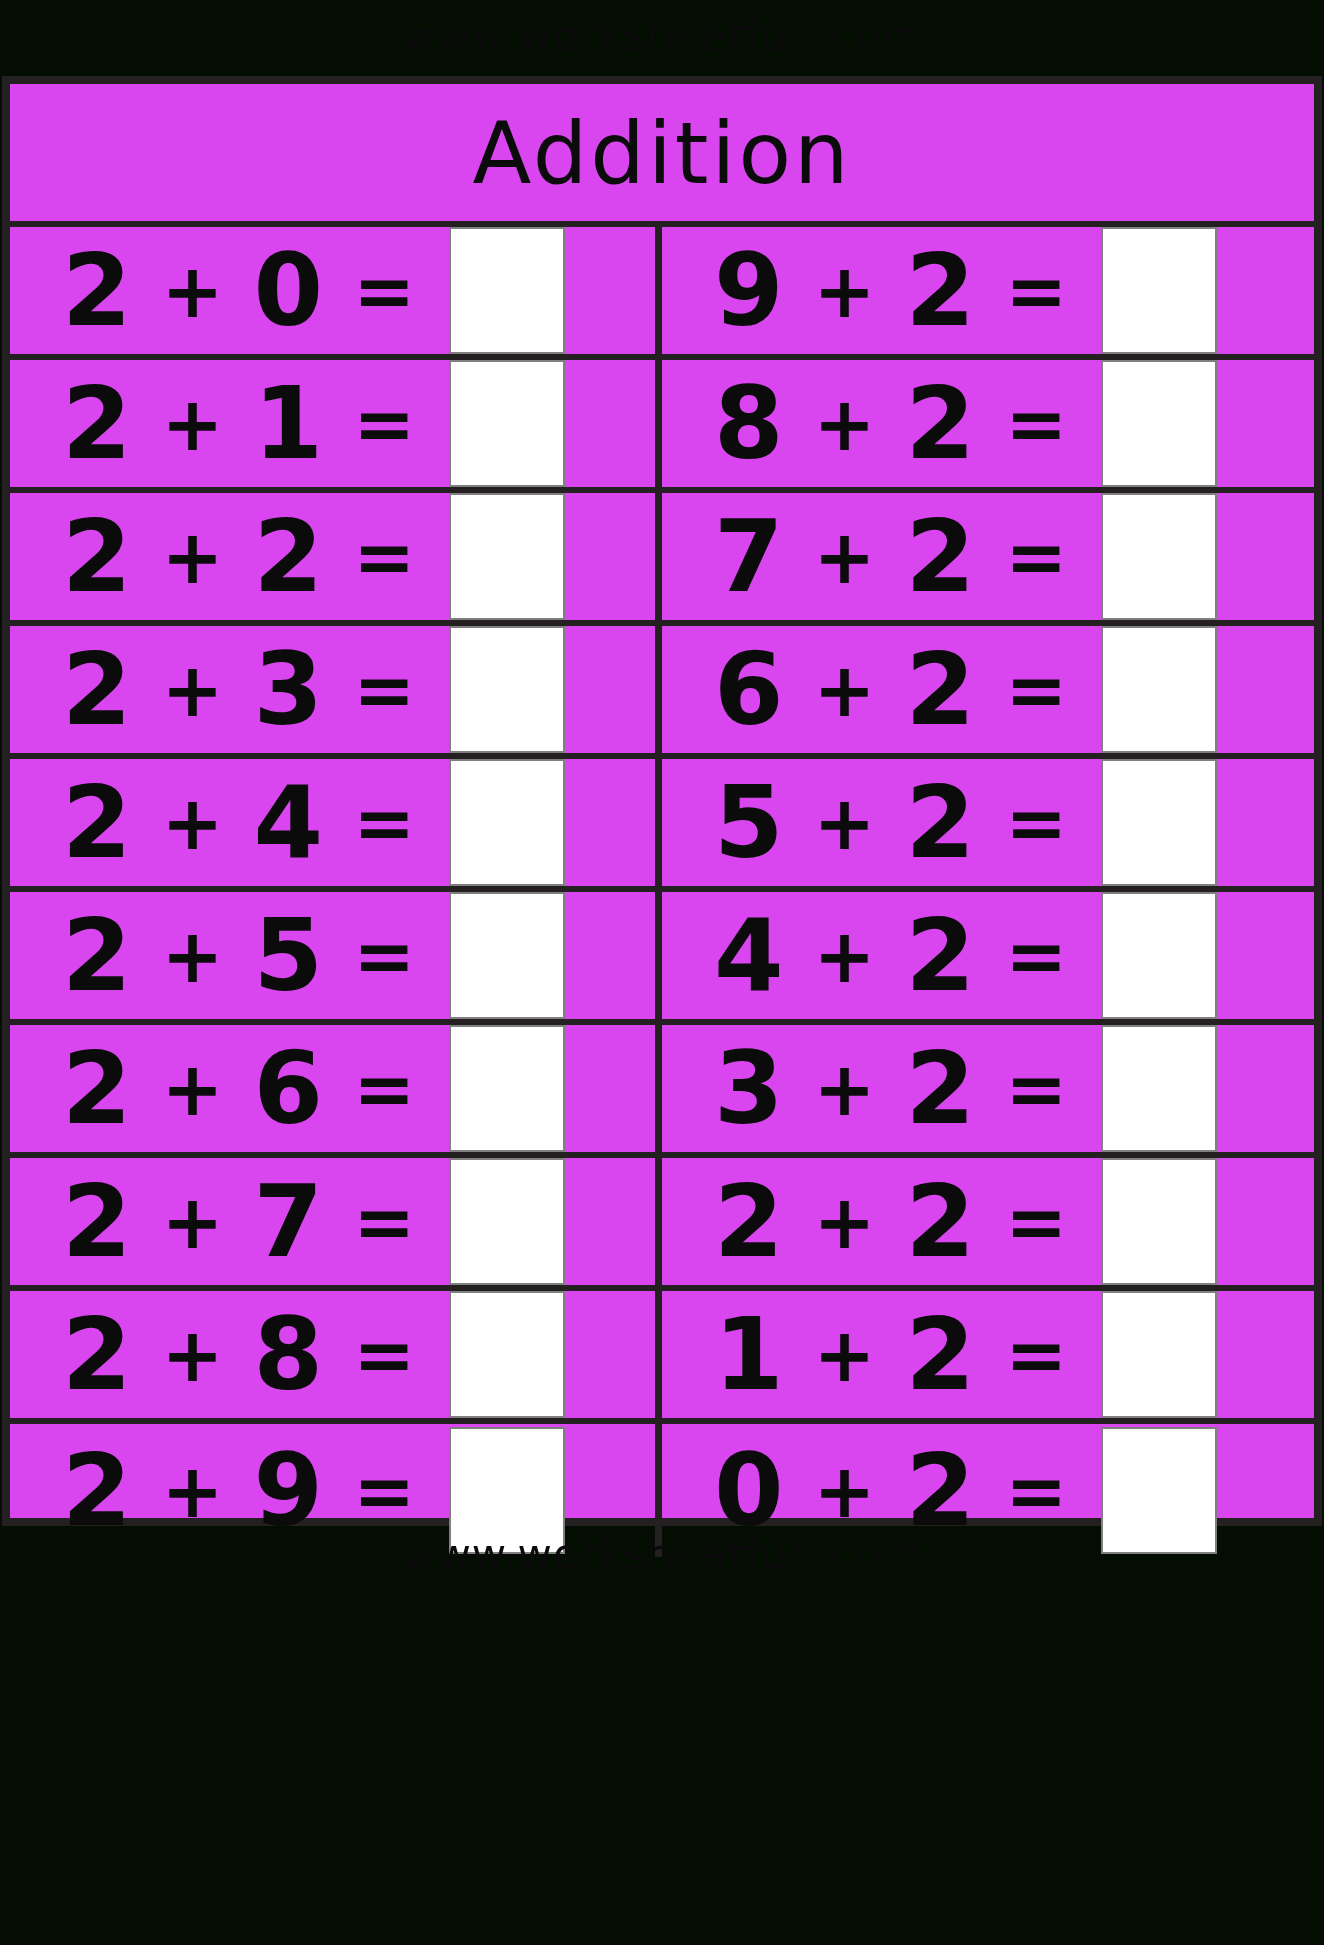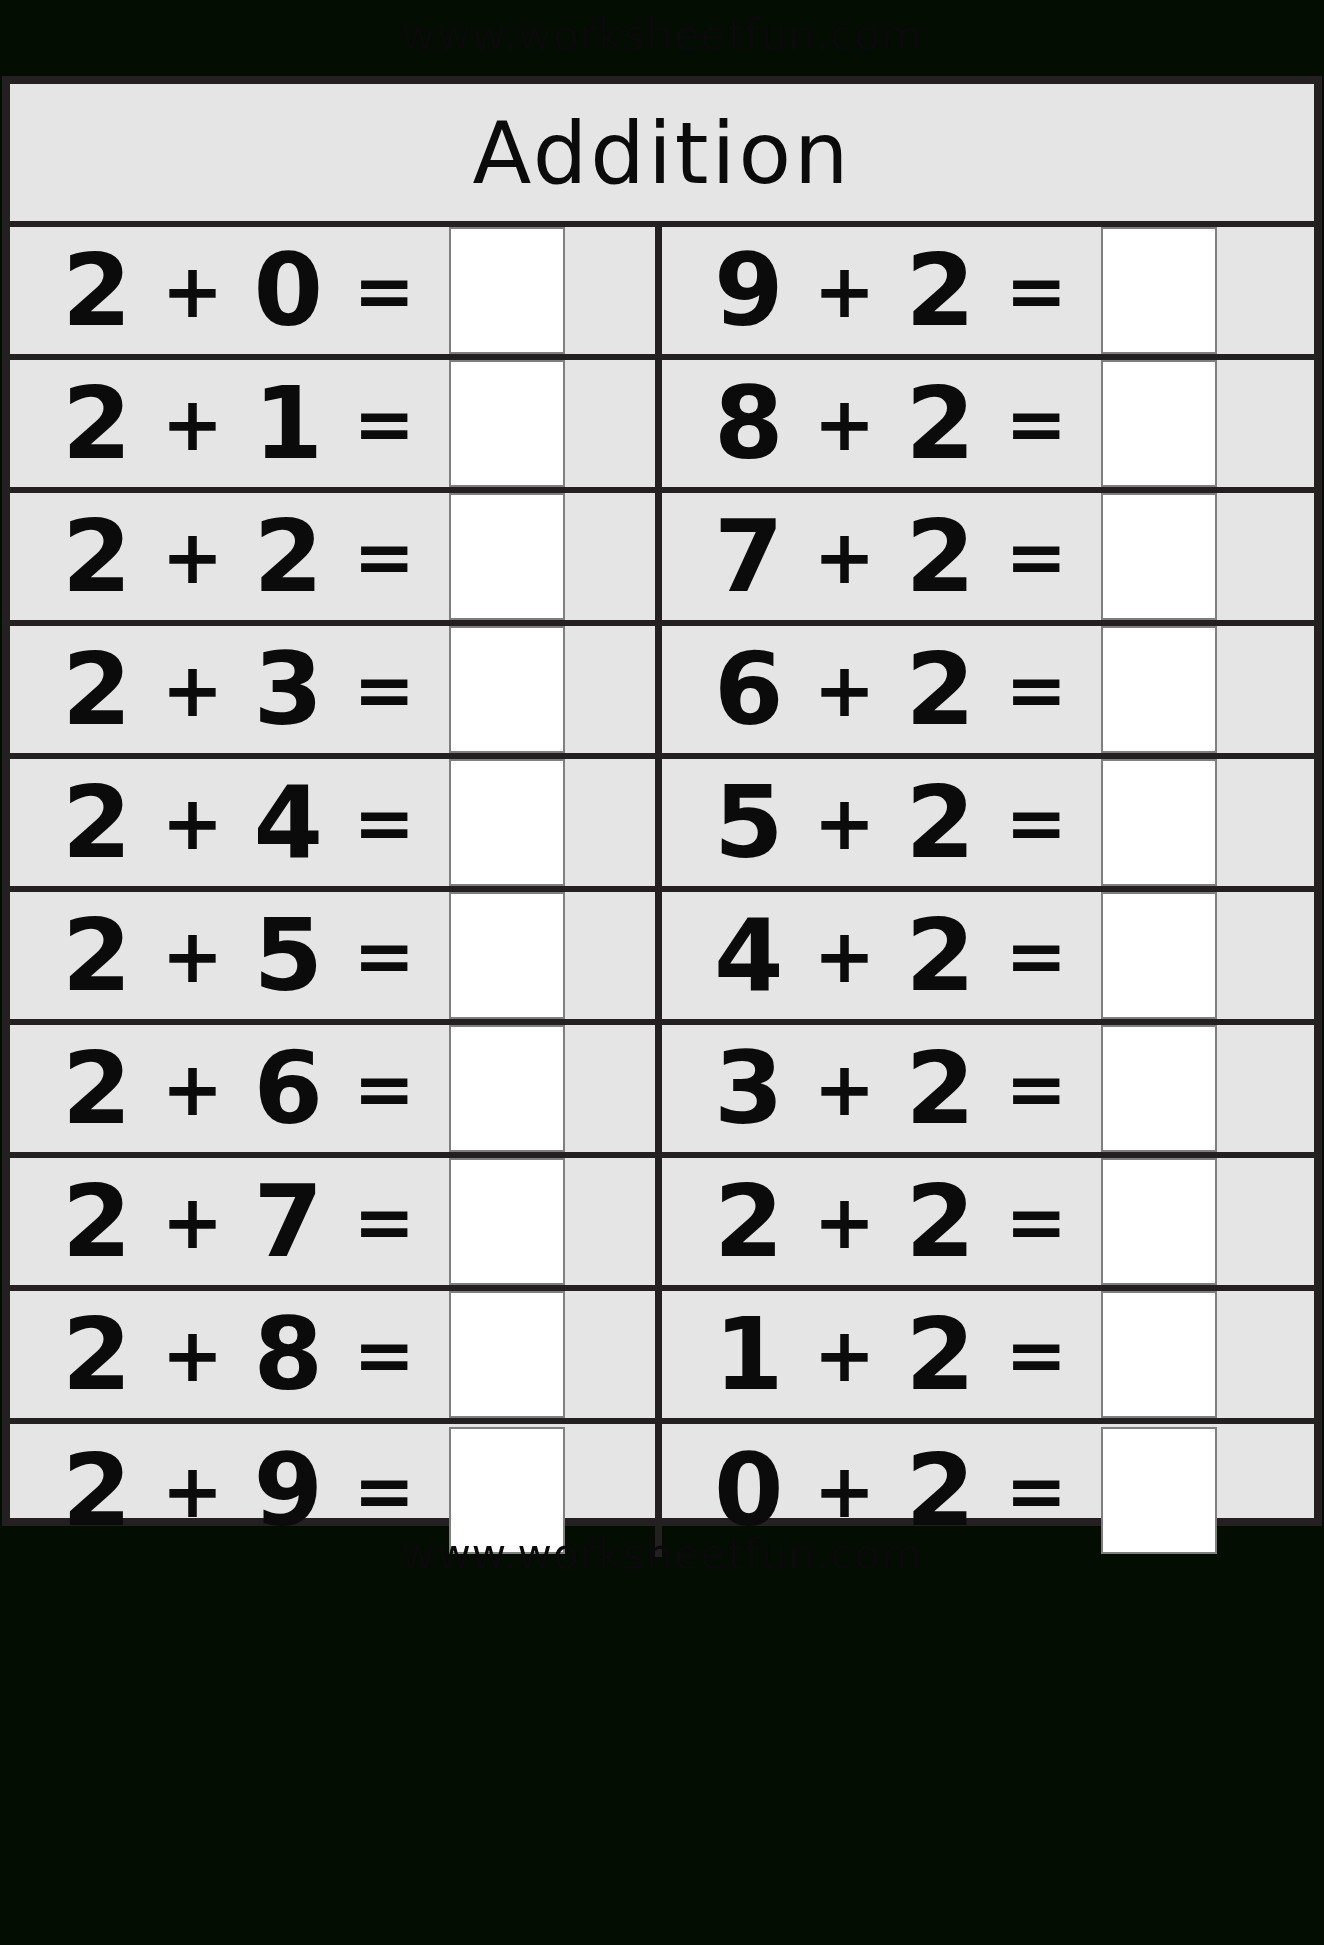--- a/index.html
+++ b/index.html
@@ -24,21 +24,21 @@
     letter-spacing: 1px;
   }
   .band-top { height: 76px; padding-bottom: 6px; box-sizing: border-box; }
   .band-bottom { height: 56px; }
 
   
   .sheet {
     box-sizing: border-box;
     margin: 0 2px;
     height: 1450px;
-    background: #e5e5e5;
+    background: #d946ef;
     border: 8px solid #242021;
     display: flex;
     flex-direction: column;
   }
 
   .title-row {
     flex: 0 0 137px;
     border-bottom: 6px solid #242021;
     display: flex;
     align-items: center;

